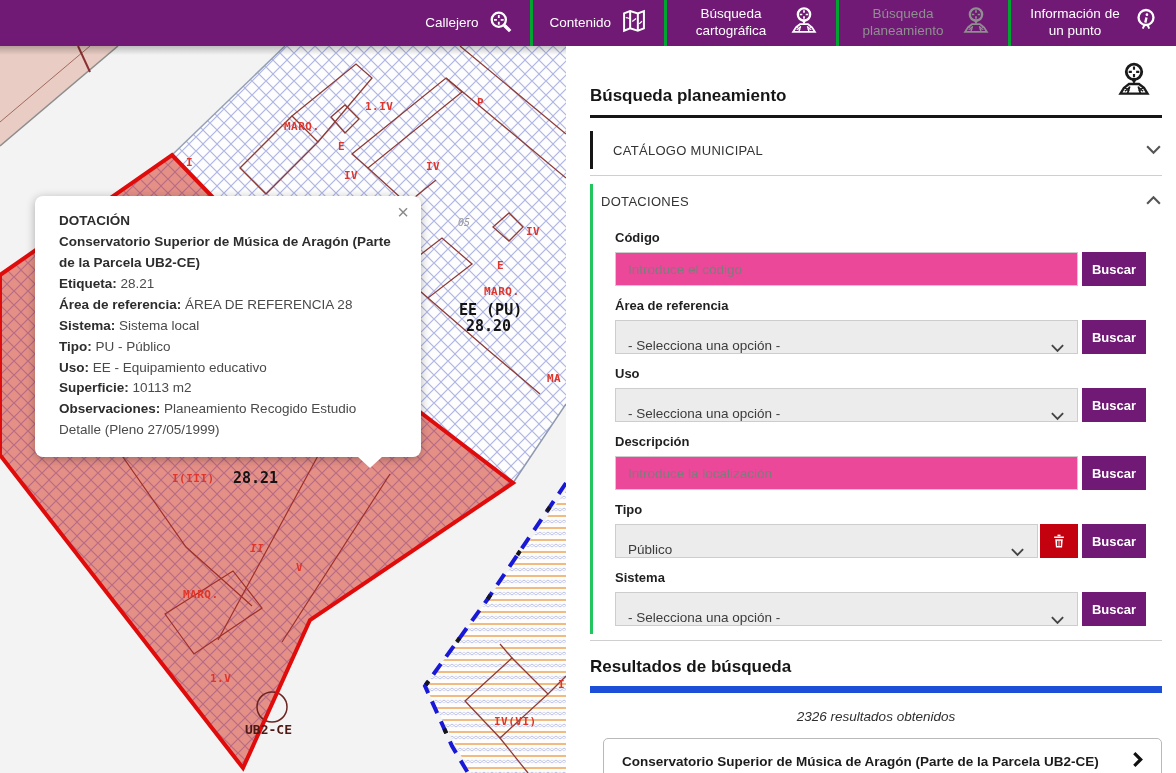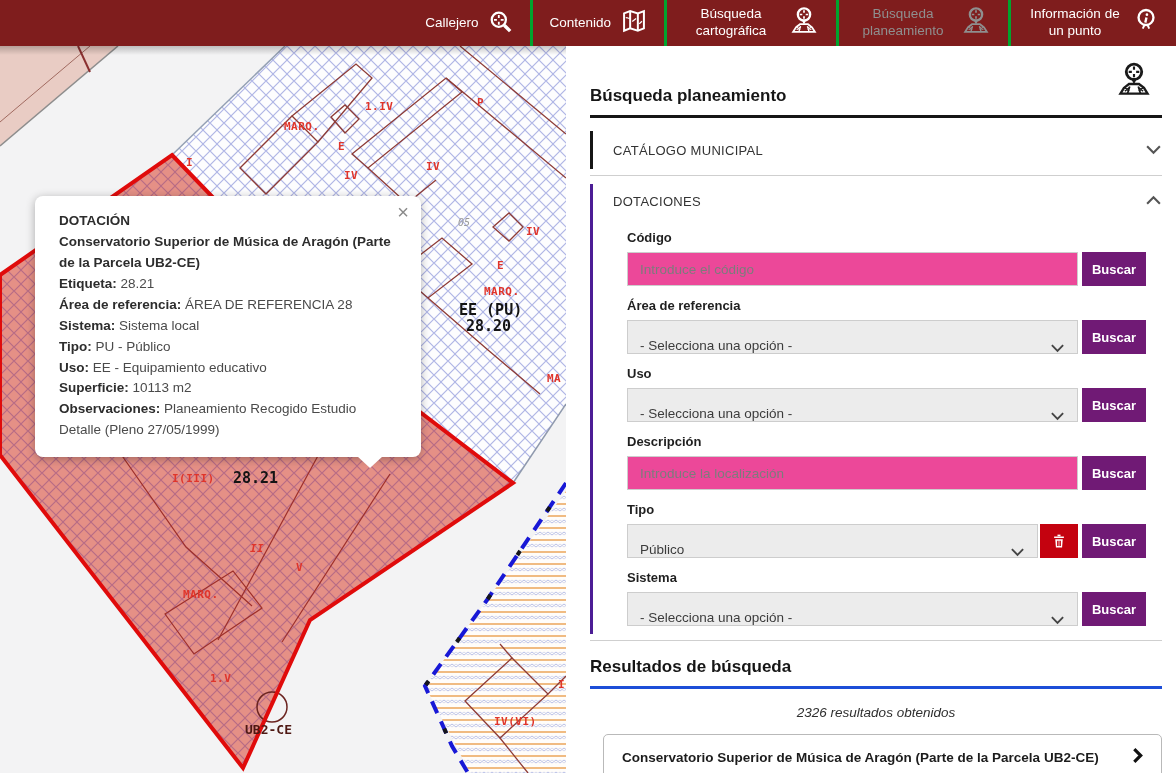--- a/index.html
+++ b/index.html
@@ -1,21 +1,21 @@
 <!DOCTYPE html>
 <html><head>
 <meta charset="utf-8">
 <style>
   * { margin:0; padding:0; box-sizing:border-box; }
   html,body { width:1176px; height:773px; overflow:hidden; background:#fff;
     font-family:"Liberation Sans", sans-serif; }
 
   
   .topnav { position:absolute; left:0; top:0; width:1176px; height:46px;
-    background:#7f1d1d; display:flex; justify-content:flex-end; align-items:stretch; z-index:50; }
+    background:#701a75; display:flex; justify-content:flex-end; align-items:stretch; z-index:50; }
   .nav-item { display:flex; align-items:center; gap:9px; padding:0 16px; cursor:pointer; }
   .nav-label { color:#fff; font-size:13.5px; line-height:1.25; text-align:center; max-width:96px; }
   .nav-item.dim .nav-label { color:#8f8f8f; }
   .nav-item svg { flex:0 0 auto; }
   .nav-sep { width:3px; background:#00a42e; }
 
   
   .map { position:absolute; left:0; top:46px; width:566px; height:727px;
     background:#f3f3f4; overflow:hidden; cursor:crosshair; }
   .map svg.base { position:absolute; left:0; top:0; }
@@ -45,38 +45,38 @@
   .panel { position:absolute; left:566px; top:46px; width:610px; height:727px;
     background:#fff; padding:40px 14px 0 24px; }
   .panel-icon { position:absolute; top:14px; right:22px; }
   .panel-title { font-size:17px; font-weight:700; color:#161616;
     padding-bottom:9px; border-bottom:3px solid #161616; }
   .acc { margin-top:13px; }
   .acc-head { display:flex; align-items:center; height:38px;
     border-left:3px solid #161616; padding-left:20px; cursor:pointer; }
   .acc-head .lbl { font-size:13px; color:#333; letter-spacing:.3px; flex:1; }
   .divider { border:none; border-top:1px solid #cfcfcf; margin:6px 0 8px 0; }
-  .acc-open { border-left:3px solid #4c1d95; padding-left:20px; margin-top:6px; padding-bottom:8px; }
+  .acc-open { border-left:3px solid #22c55e; padding-left:8px; margin-top:6px; padding-bottom:8px; }
   .acc-open .acc-head2 { display:flex; align-items:center; height:34px; cursor:pointer; }
   .acc-open .acc-head2 .lbl { font-size:13px; color:#333; letter-spacing:.3px; flex:1; }
   .form { padding-left:14px; padding-right:16px; }
   .f-label { font-size:13px; font-weight:700; color:#1f1f1f; margin:12px 0 7px 0; }
   .f-row { display:flex; height:34px; }
   .f-input { flex:1; background:#ec4899; border:1px solid #cdcdcd; padding:0 12px;
     font-size:13.5px; color:#3c3c3c; font-family:"Liberation Sans",sans-serif; outline:none; }
   .f-input::placeholder { color:#7c7c7c; }
   .f-select { flex:1; background:#ececec; border:1px solid #cdcdcd; display:flex;
     align-items:flex-end; padding:0 12px; font-size:13.5px; color:#3c3c3c; cursor:pointer; }
   .f-select span { flex:1; }
   .btn-buscar { width:64px; margin-left:4px; background:#701a75; color:#fff; border:none;
     font-size:13px; font-weight:700; cursor:pointer; font-family:"Liberation Sans",sans-serif; }
   .btn-trash { width:38px; margin-left:2px; background:#c4020f; border:none;
     display:flex; align-items:center; justify-content:center; cursor:pointer; }
   .results-title { font-size:17px; font-weight:700; color:#161616;
-    margin-top:16px; padding-bottom:9px; border-bottom:3px solid #1d4ed8; }
+    margin-top:16px; padding-bottom:9px; border-bottom:7px solid #1d4ed8; }
   .results-count { text-align:center; font-size:13.5px; font-style:italic;
     color:#2f2f2f; margin:16px 0 14px 0; }
   .result-card { margin:0 0 8px 13px; border:1px solid #b9b9b9; border-radius:5px;
     height:46px; display:flex; align-items:center; padding:0 18px; cursor:pointer; }
   .result-card .lbl { flex:1; font-size:13.5px; font-weight:700; color:#1c1c1c; }
 </style>
 </head>
 <body>
 
 <nav class="topnav">

